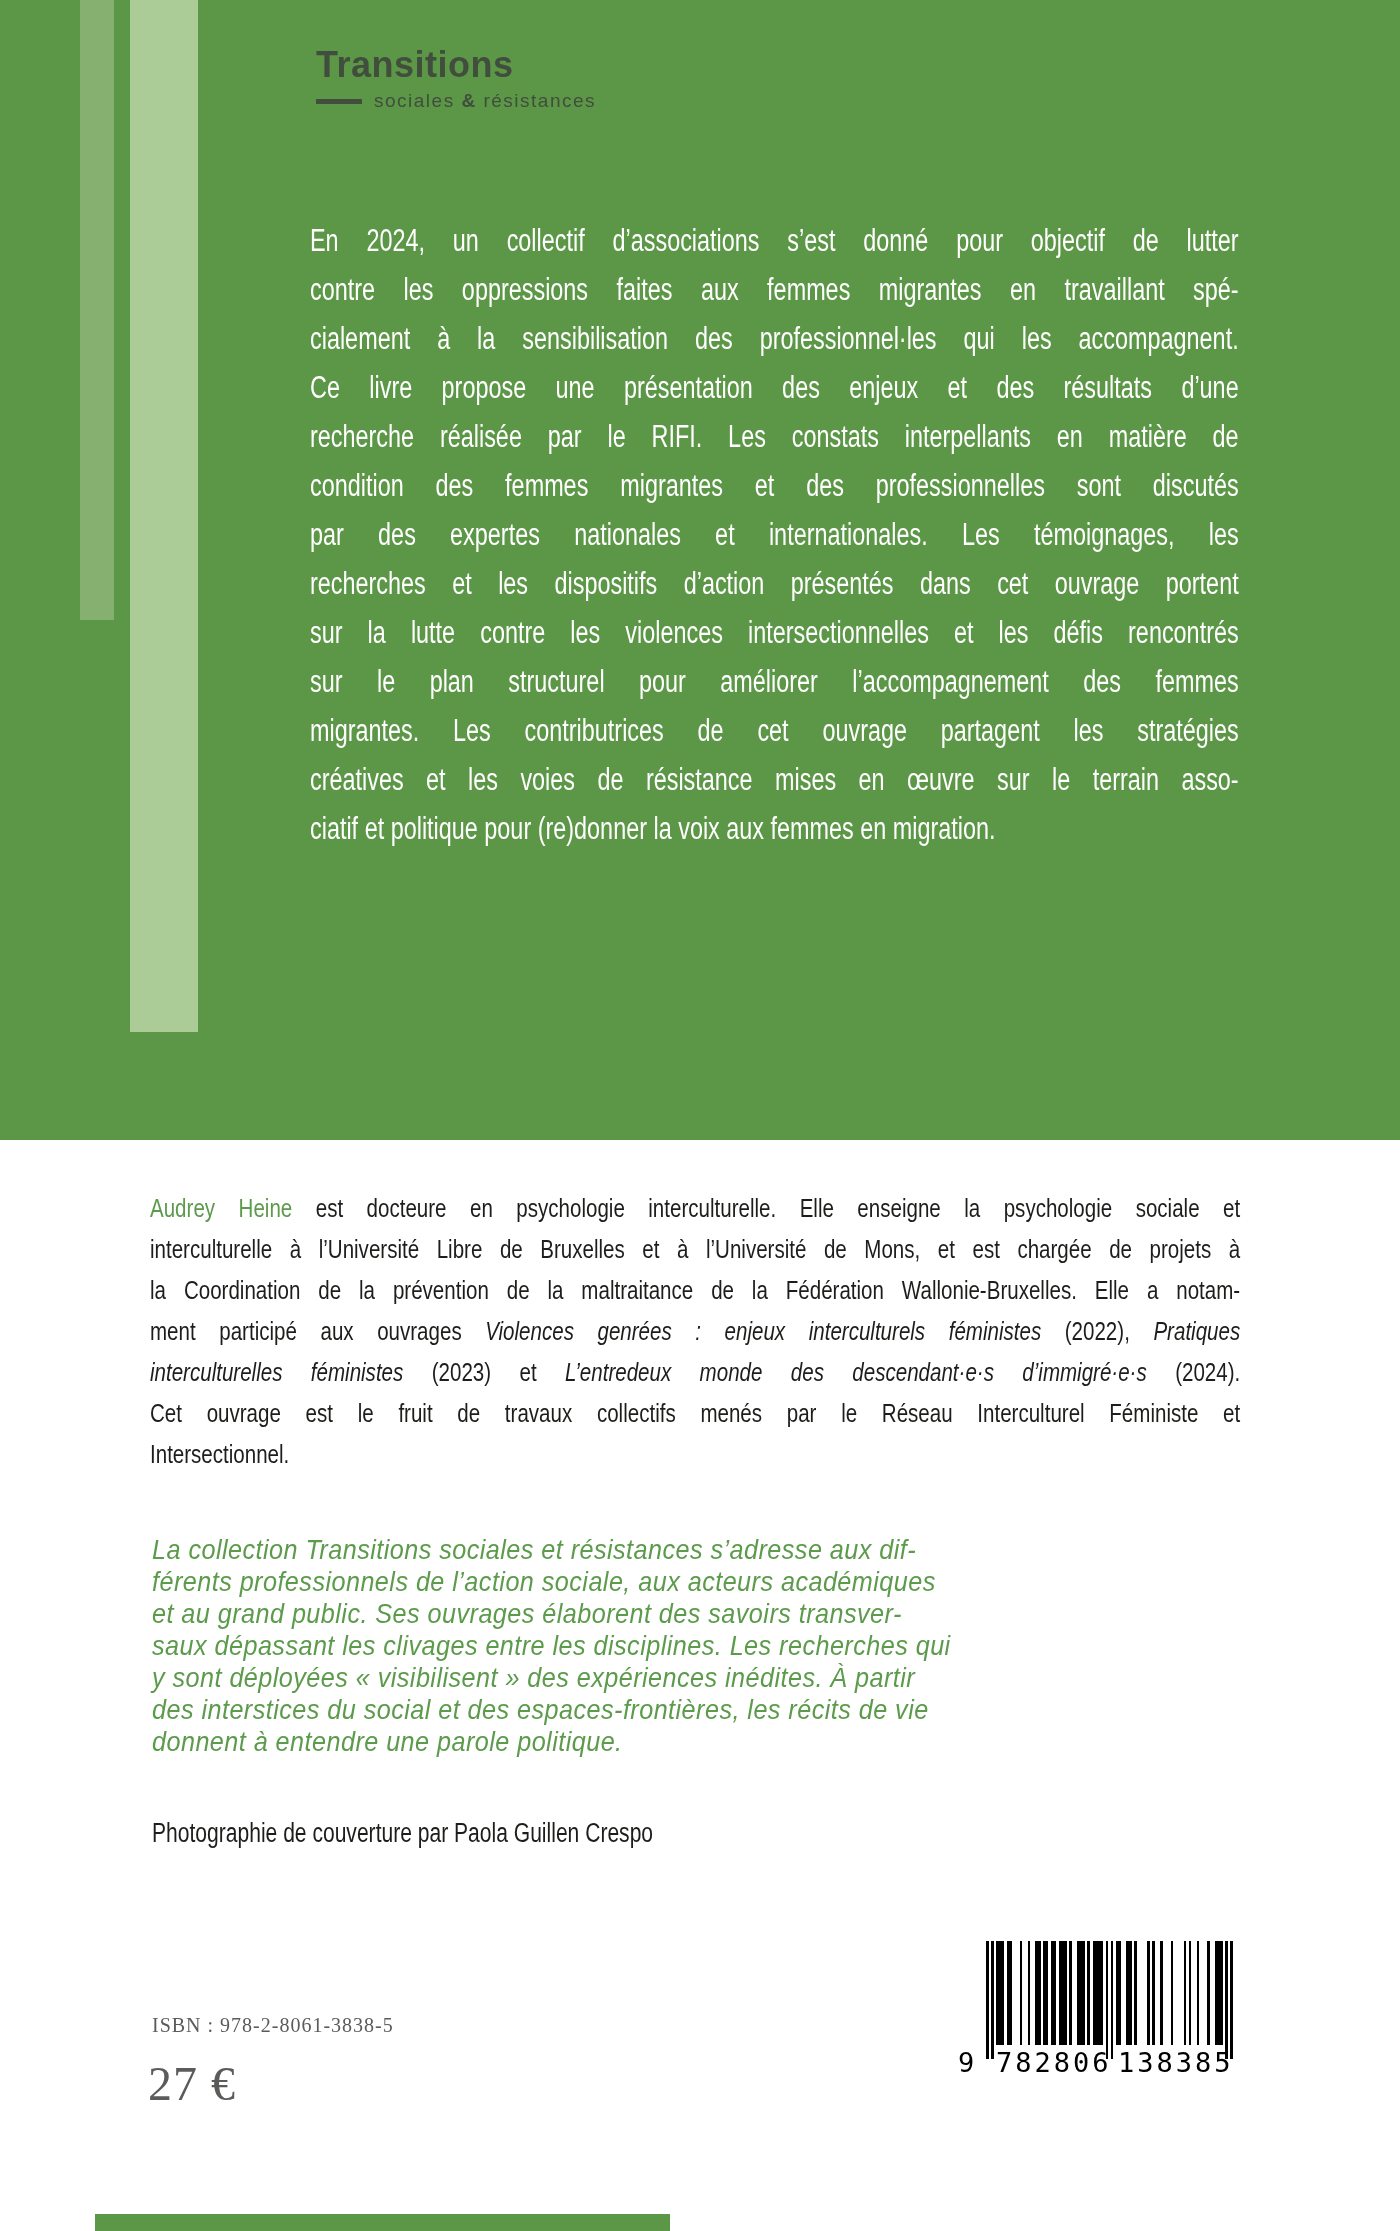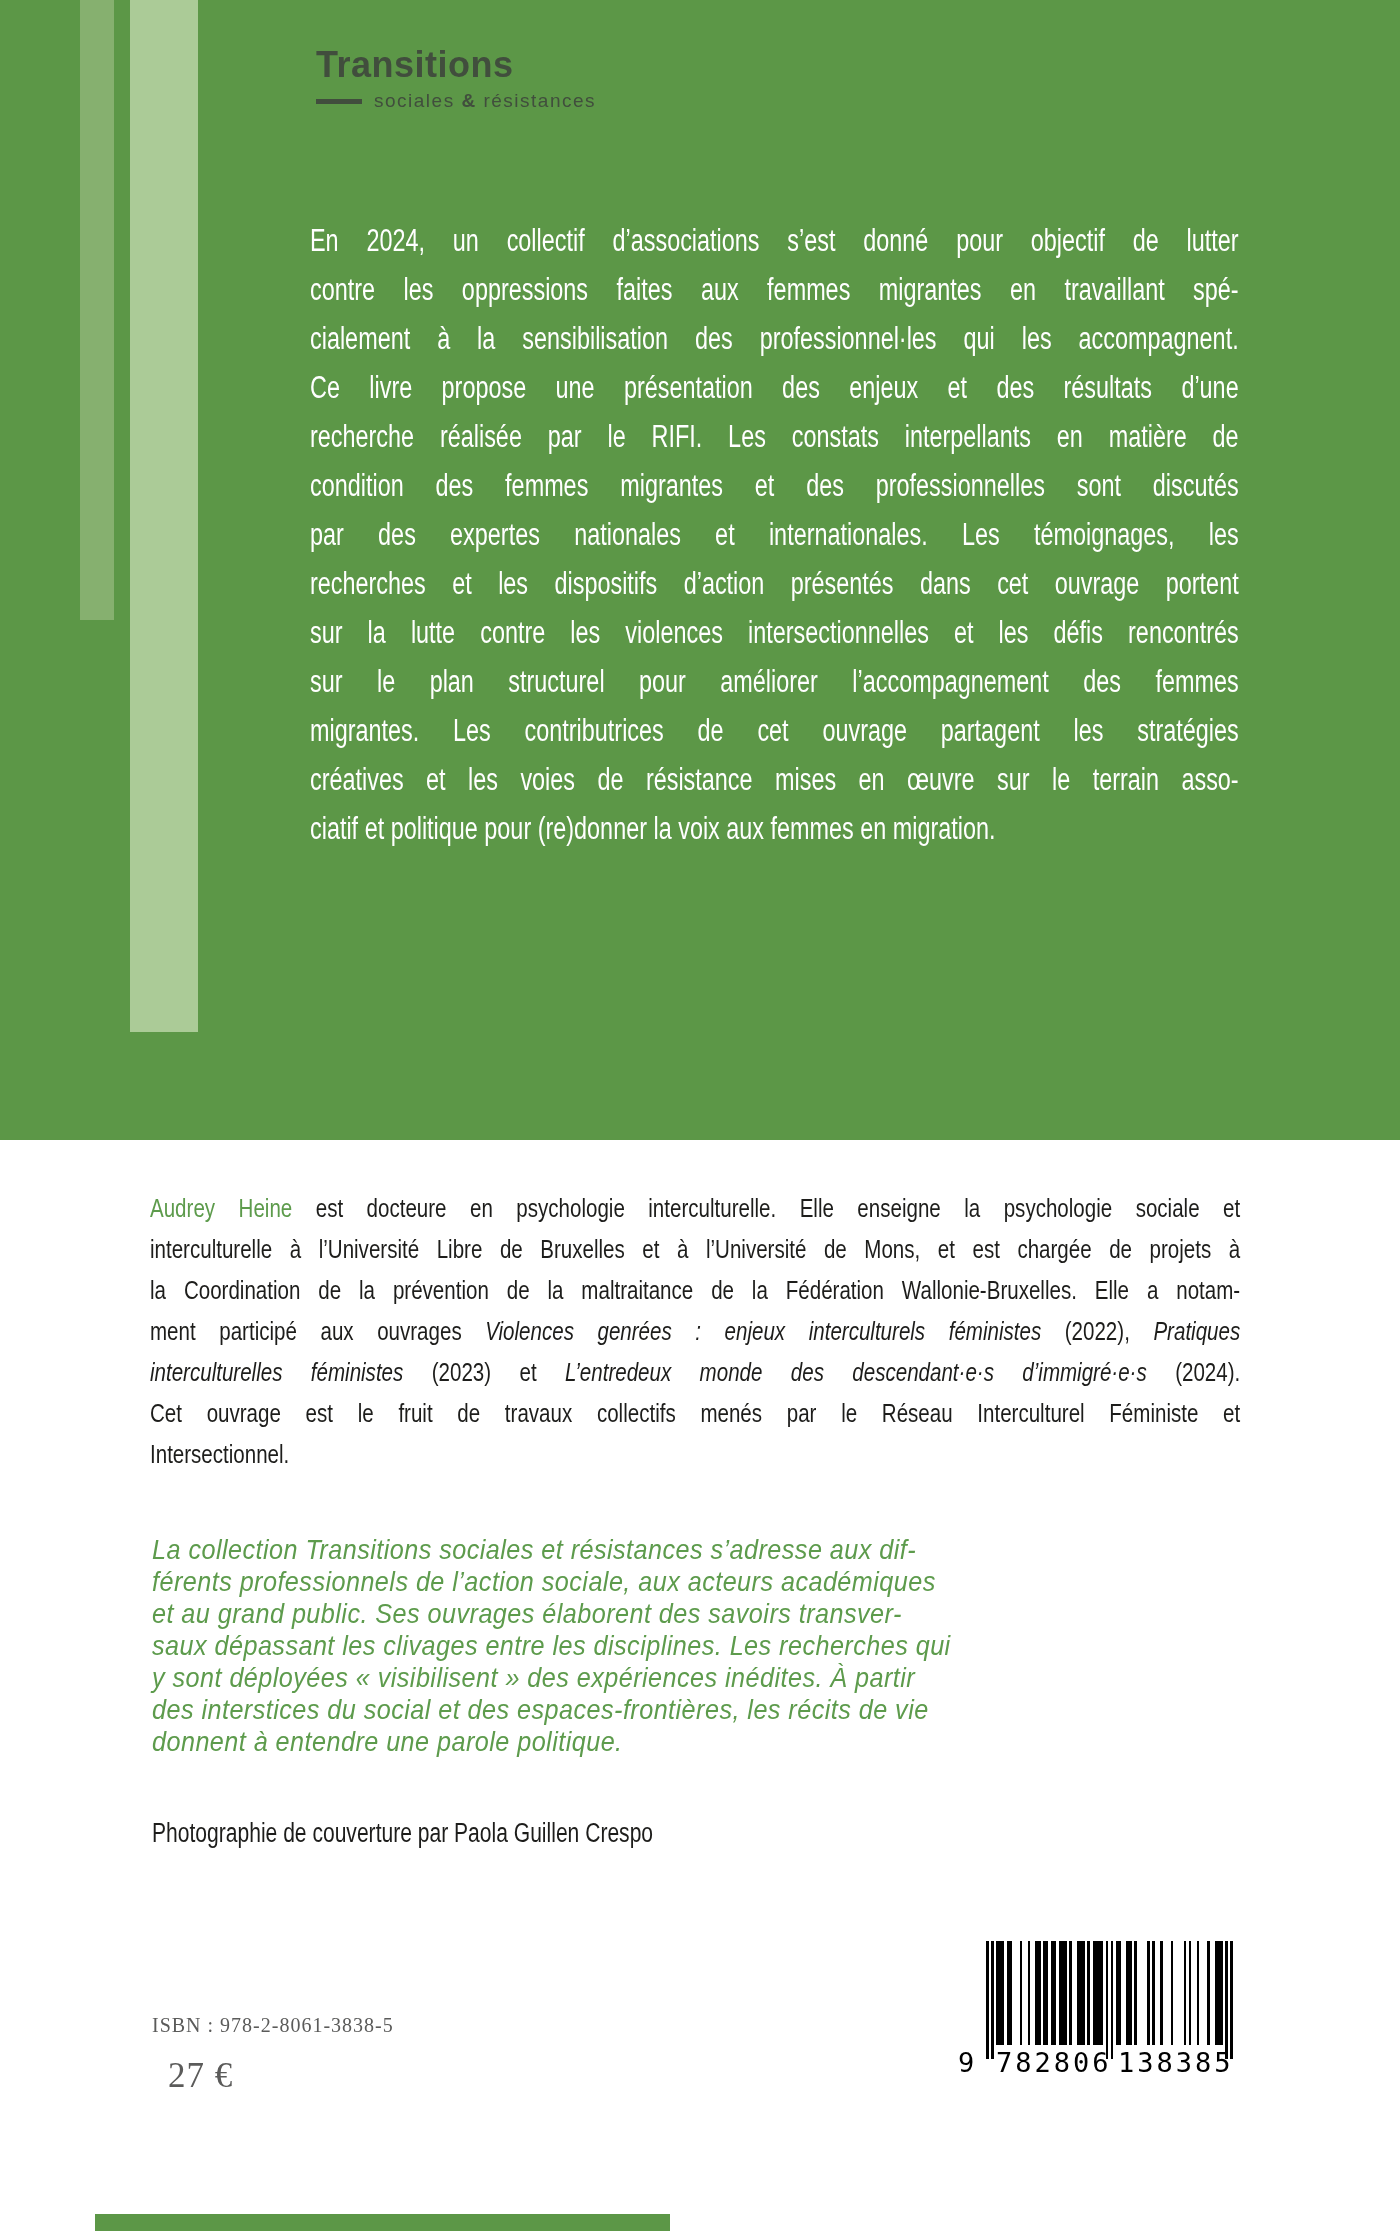--- a/index.html
+++ b/index.html
@@ -56,23 +56,23 @@
     transform:scaleX(0.78);transform-origin:0 0;
     color:#1d1d1b;font-size:27px;white-space:nowrap;
   }
   
   .isbn{
     position:absolute;left:152px;top:2014px;
     font-family:"Liberation Serif",serif;
     font-size:20px;letter-spacing:1px;color:var(--gray-text,#5b5b5a);
   }
   .price{
-    position:absolute;left:168px;top:2056px;
+    position:absolute;left:148px;top:2056px;
     font-family:"Liberation Serif",serif;
-    font-size:35px;letter-spacing:1px;color:var(--gray-text,#5b5b5a);
+    font-size:48px;letter-spacing:1px;color:var(--gray-text,#5b5b5a);
   }
   
   .barcode{position:absolute;left:958px;top:1941px;width:308px;height:145px;background:#ffffff;}
   .barcode-bars{position:absolute;left:28px;top:0;}
   .bc-digit{
     position:absolute;top:106px;
     font-family:"DejaVu Sans Mono",monospace;
     font-size:27px;color:#000;letter-spacing:3px;white-space:nowrap;
   }
   .bc-first{left:0;}

